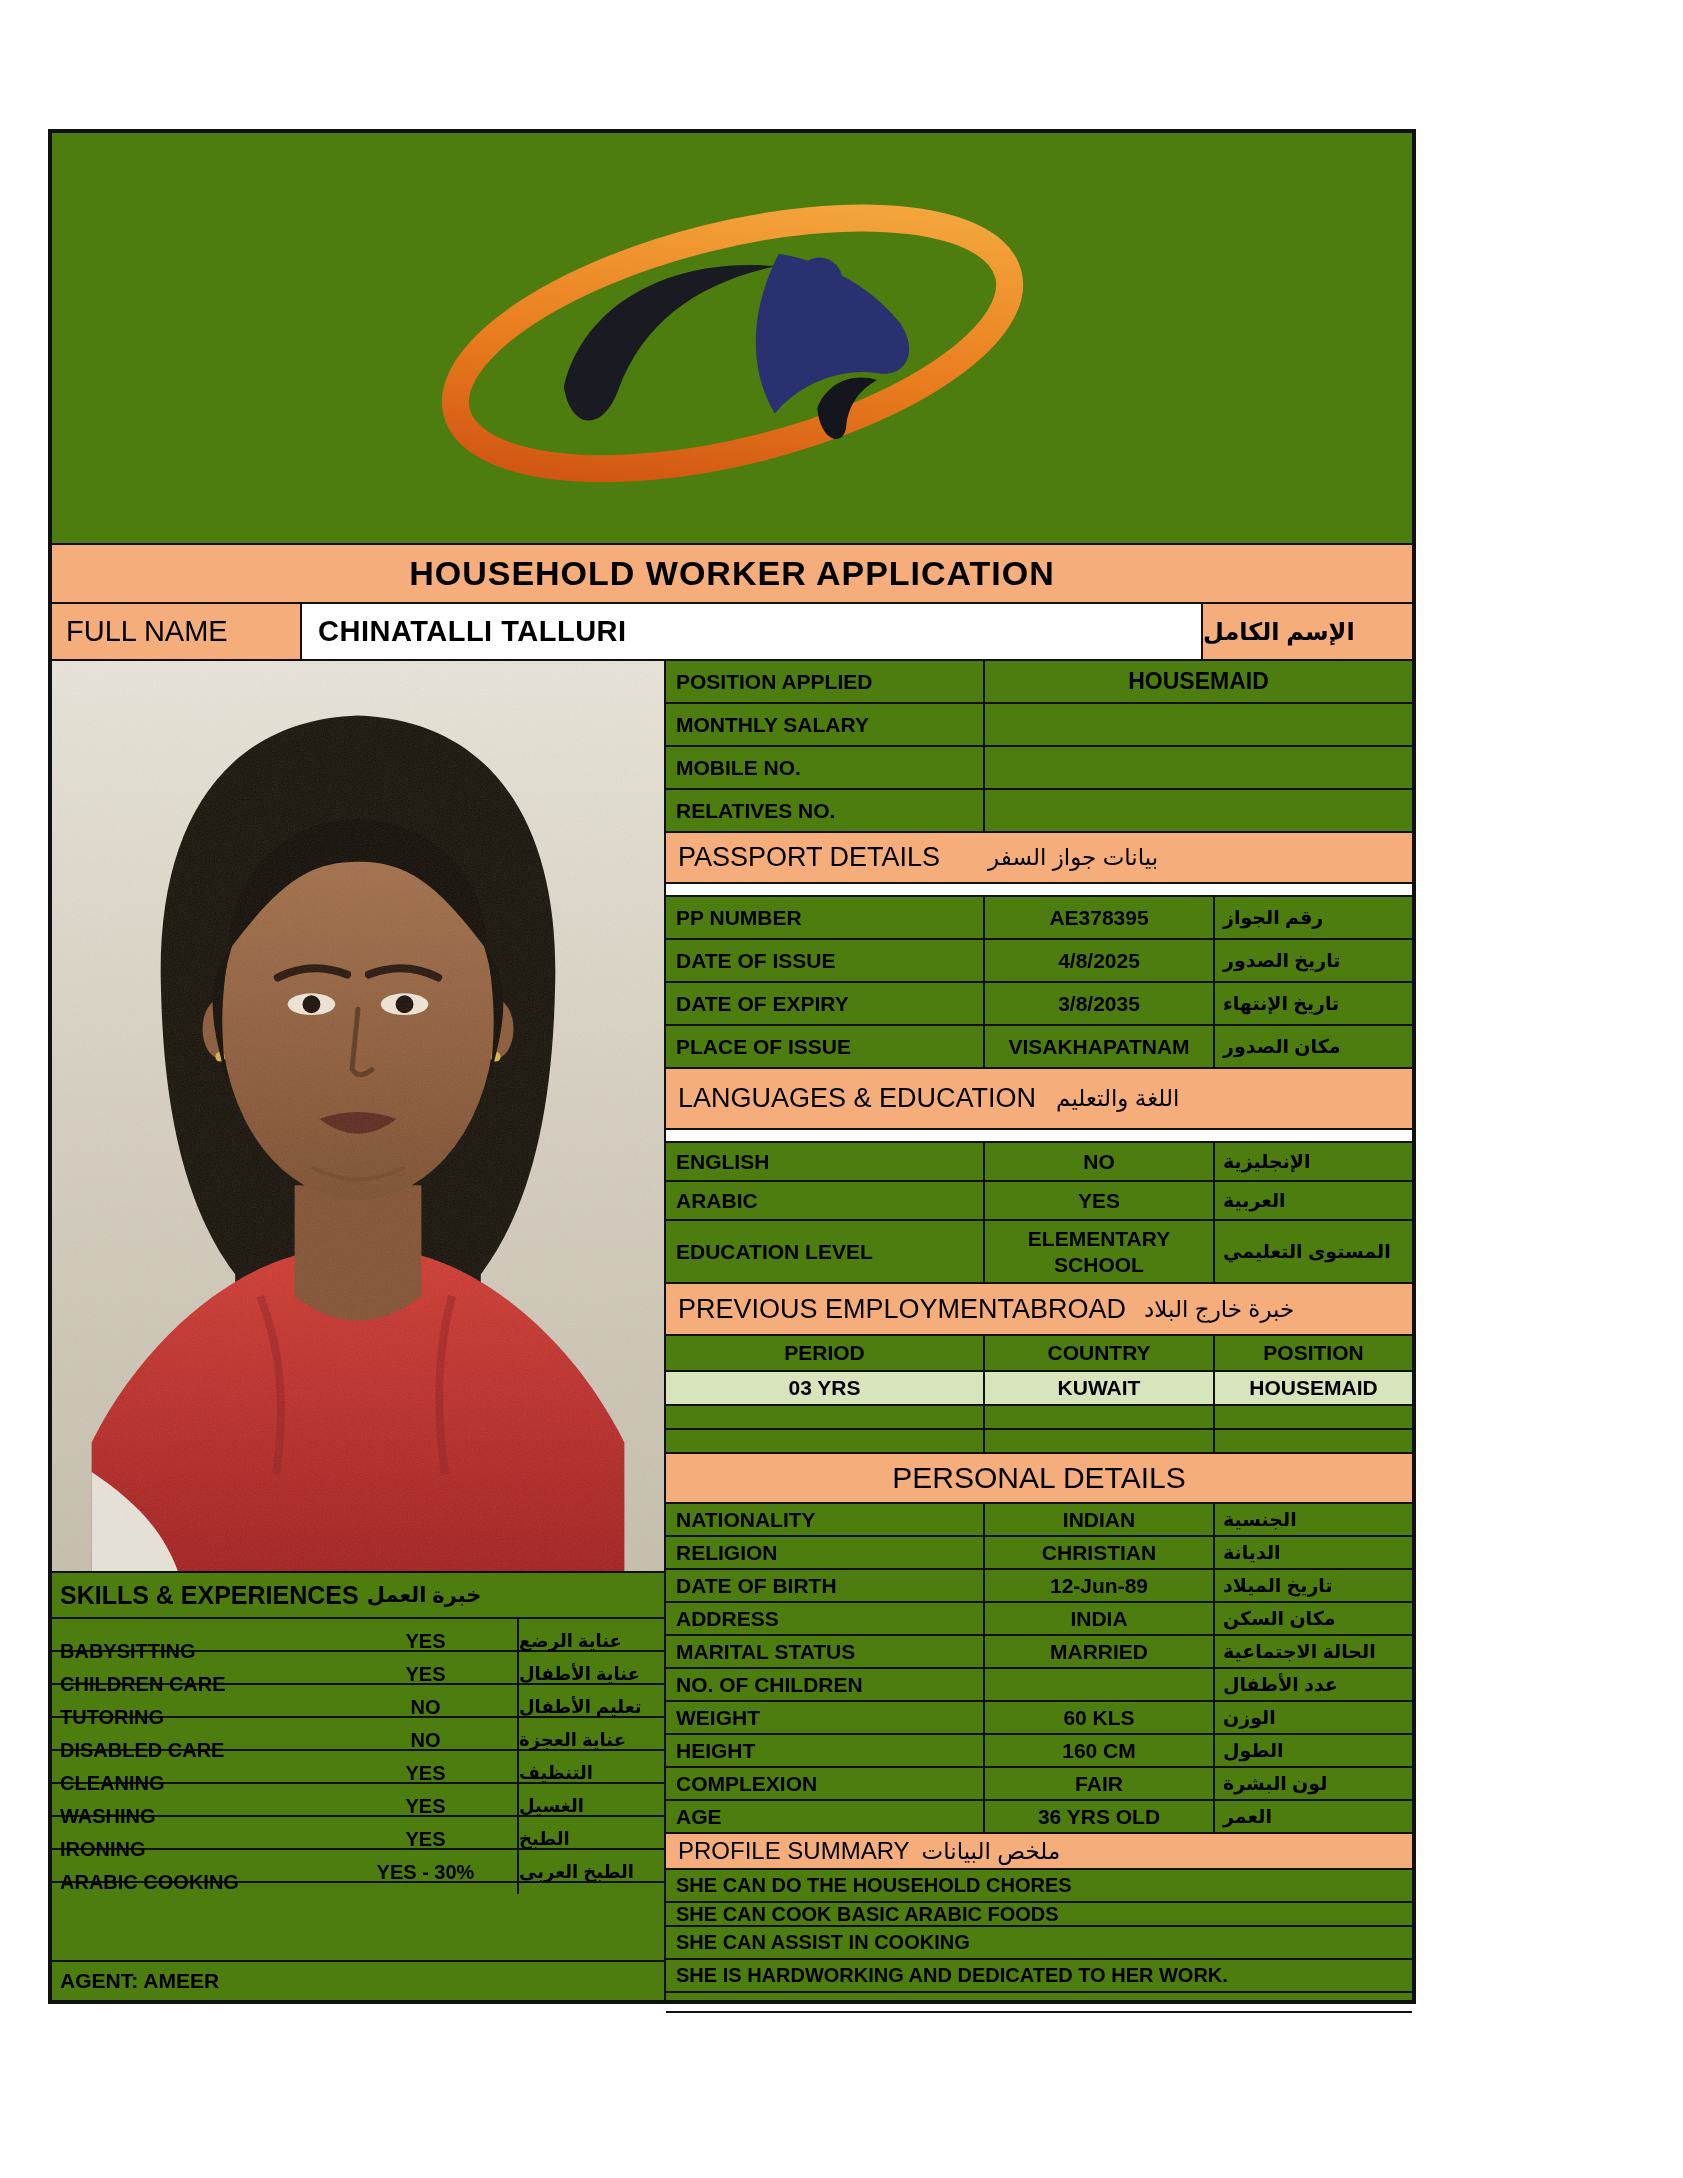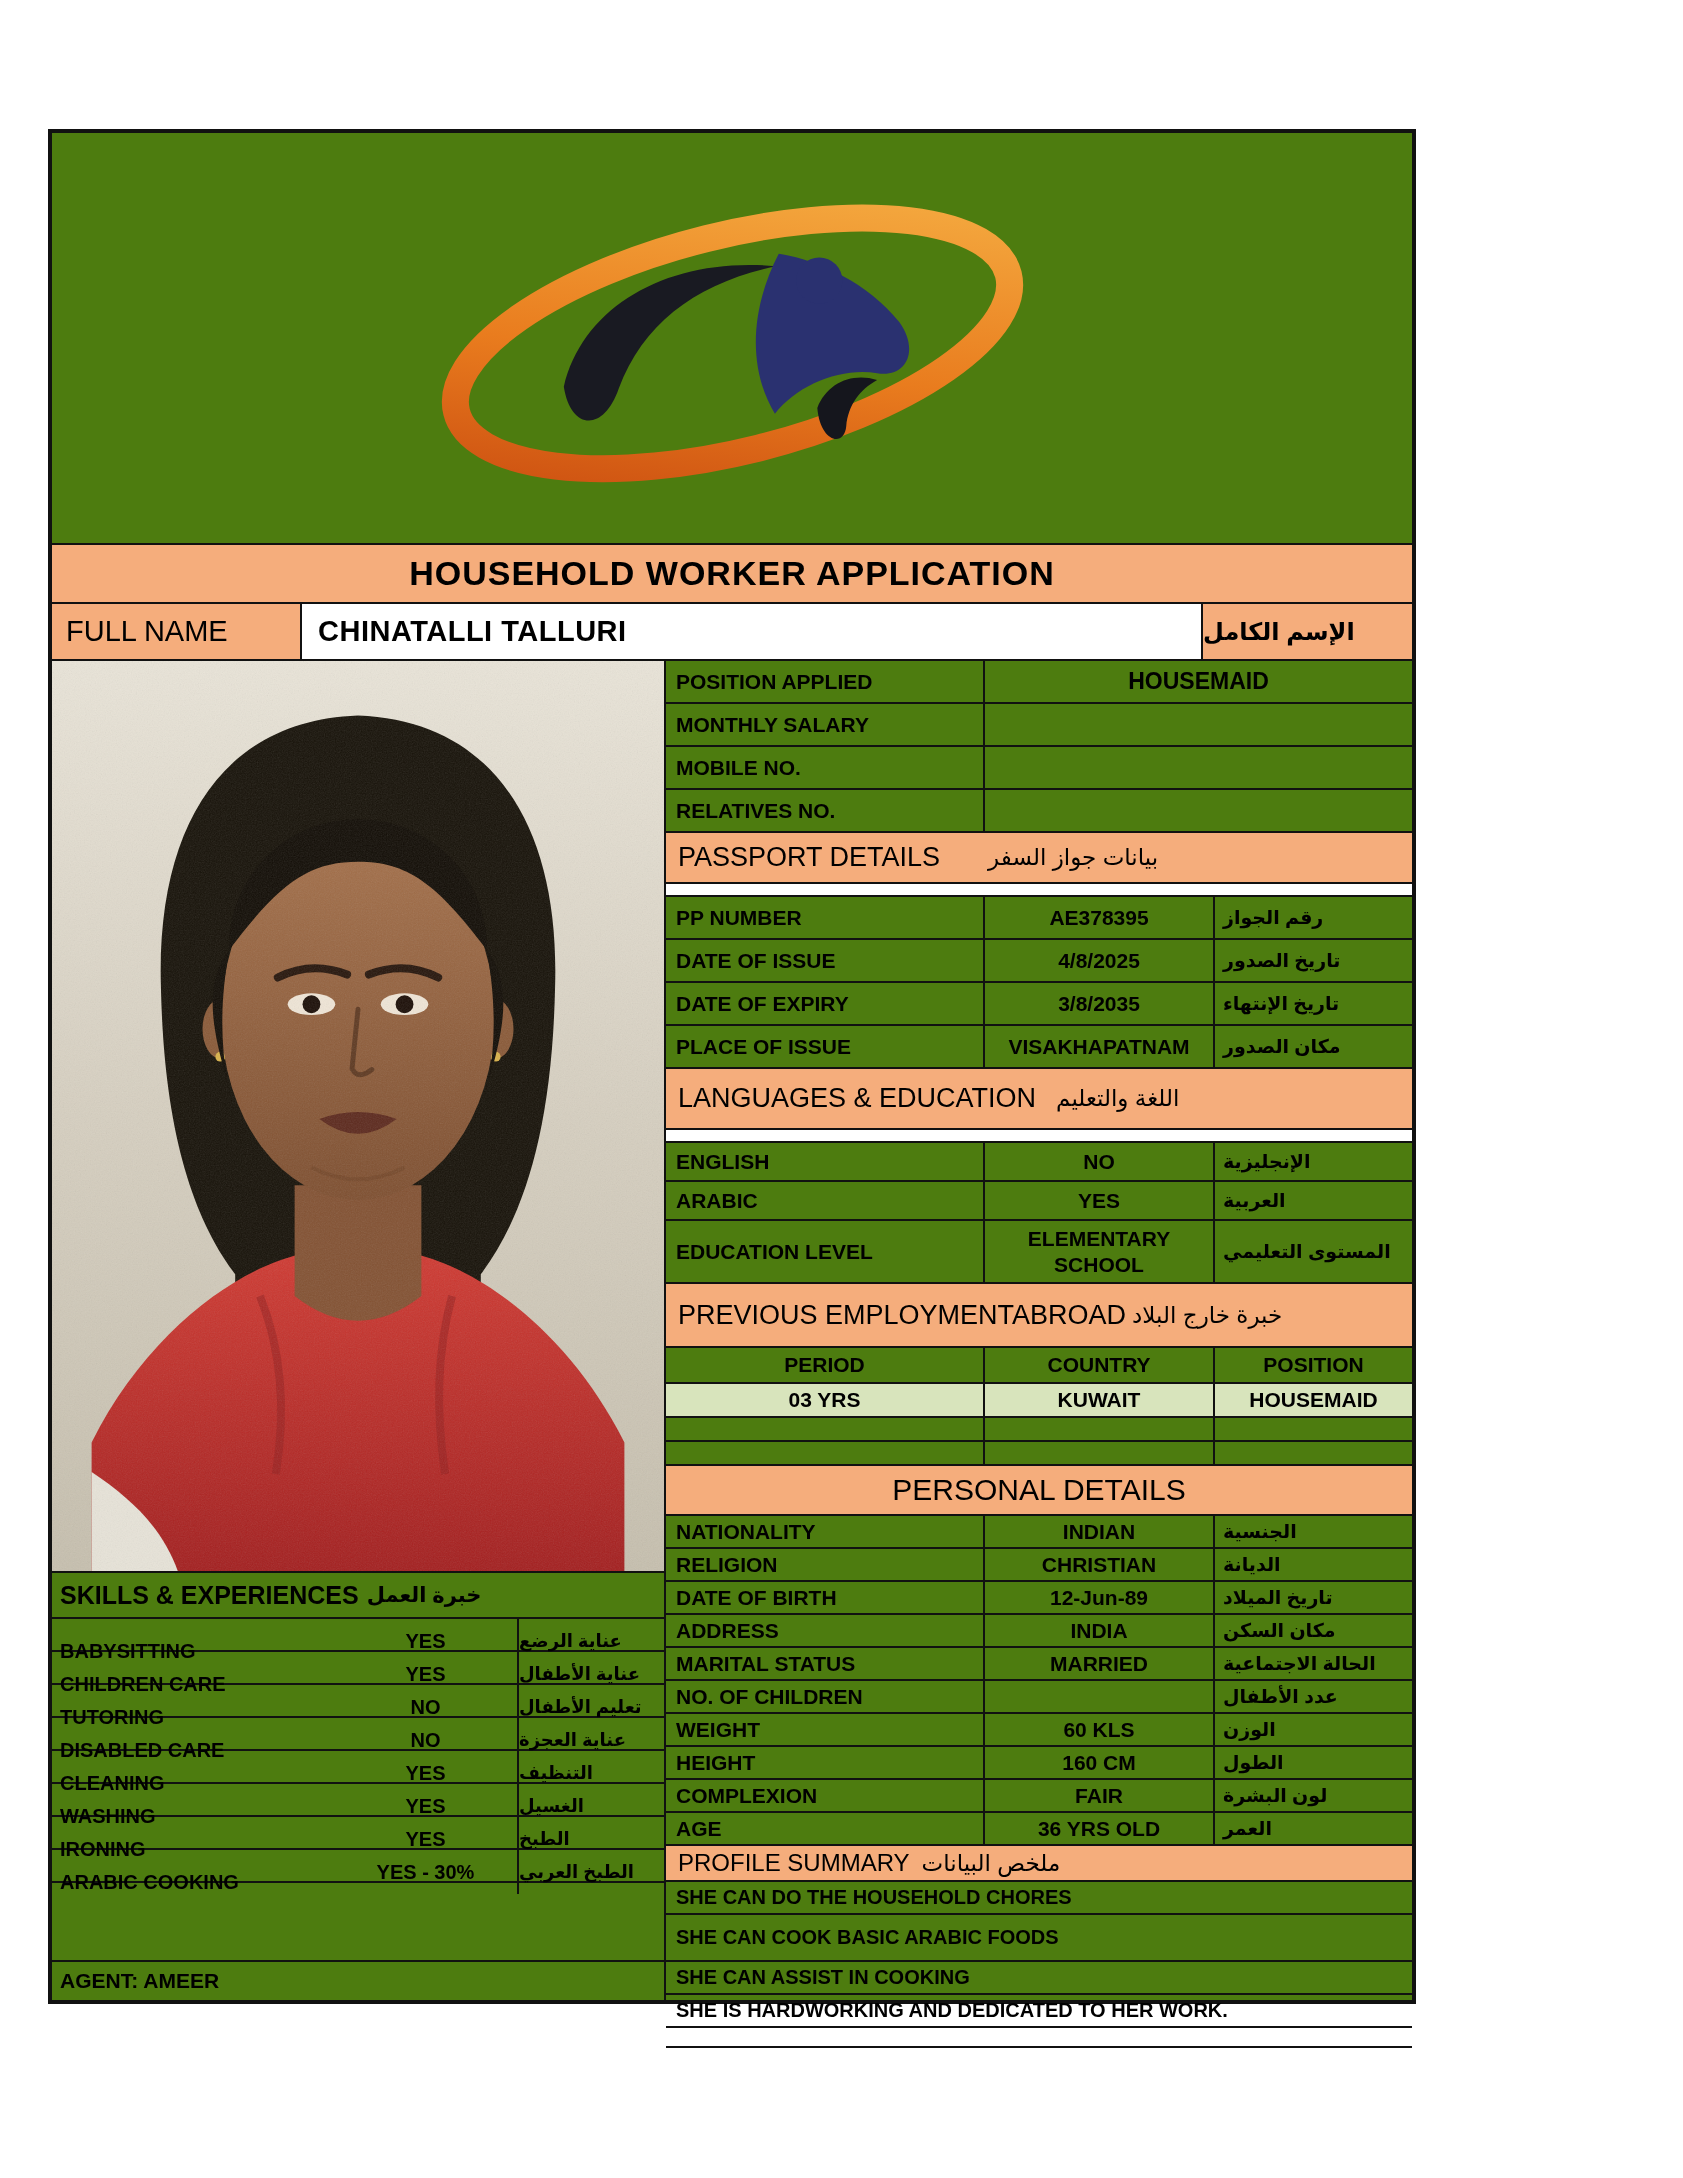--- a/index.html
+++ b/index.html
@@ -278,21 +278,21 @@
         <div class="cell">ARABIC</div>
         <div class="cell val">YES</div>
         <div class="cell ar" dir="rtl">العربية</div>
       </div>
       <div class="row c3" style="height:63px">
         <div class="cell">EDUCATION LEVEL</div>
         <div class="cell val" style="white-space:normal">ELEMENTARY SCHOOL</div>
         <div class="cell ar" dir="rtl">المستوى التعليمي</div>
       </div>
 
-      <div class="sect" style="height:64px;gap:6px">
+      <div class="sect" style="height:52px;gap:18px">
         <span>PREVIOUS EMPLOYMENTABROAD</span>
         <span class="ar-inline" dir="rtl">خبرة خارج البلاد</span>
       </div>
       <div class="row c3 center" style="height:36px">
         <div class="cell">PERIOD</div>
         <div class="cell val">COUNTRY</div>
         <div class="cell val">POSITION</div>
       </div>
       <div class="row c3 center green" style="height:34px">
         <div class="cell">03 YRS</div>
@@ -363,21 +363,21 @@
         <div class="cell">AGE</div>
         <div class="cell val">36 YRS OLD</div>
         <div class="cell ar" dir="rtl">العمر</div>
       </div>
 
       <div class="sect small" style="height:36px;gap:12px">
         <span>PROFILE SUMMARY</span>
         <span class="ar-inline" dir="rtl">ملخص البيانات</span>
       </div>
       <div class="line" style="height:33px">SHE CAN DO THE HOUSEHOLD CHORES</div>
-      <div class="line" style="height:47px">SHE CAN COOK BASIC ARABIC FOODS</div>
+      <div class="line" style="height:24px">SHE CAN COOK BASIC ARABIC FOODS</div>
       <div class="line" style="height:33px">SHE CAN ASSIST IN COOKING</div>
       <div class="line" style="height:33px">SHE IS HARDWORKING AND DEDICATED TO HER WORK.</div>
       <div class="line" style="height:20px"></div>
       <div class="fill"></div>
     </div>
   </div>
 </div>
 
 
 </body></html>

